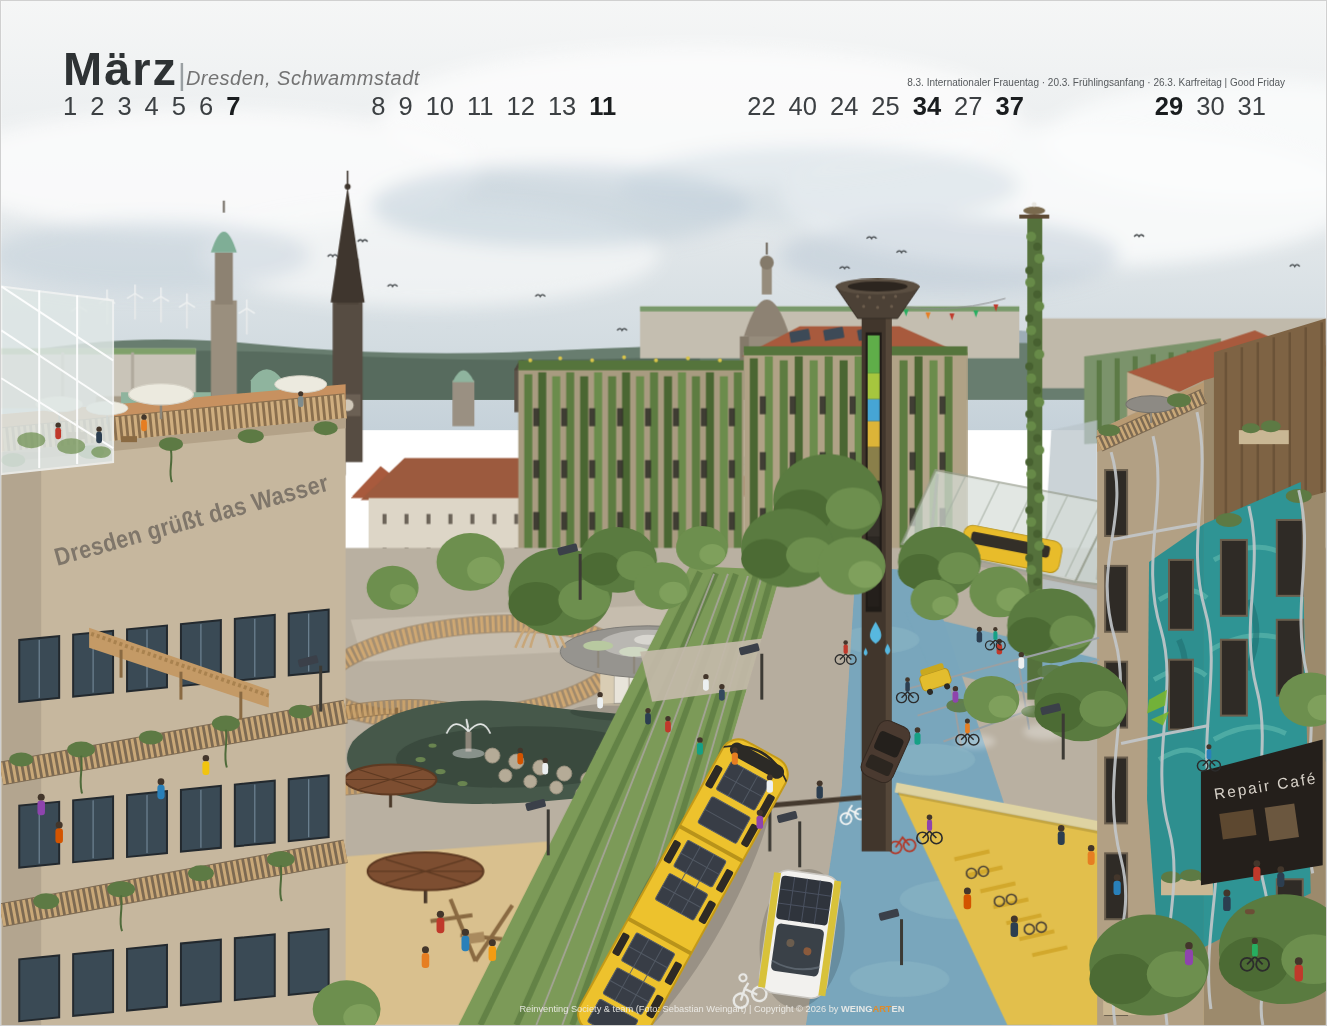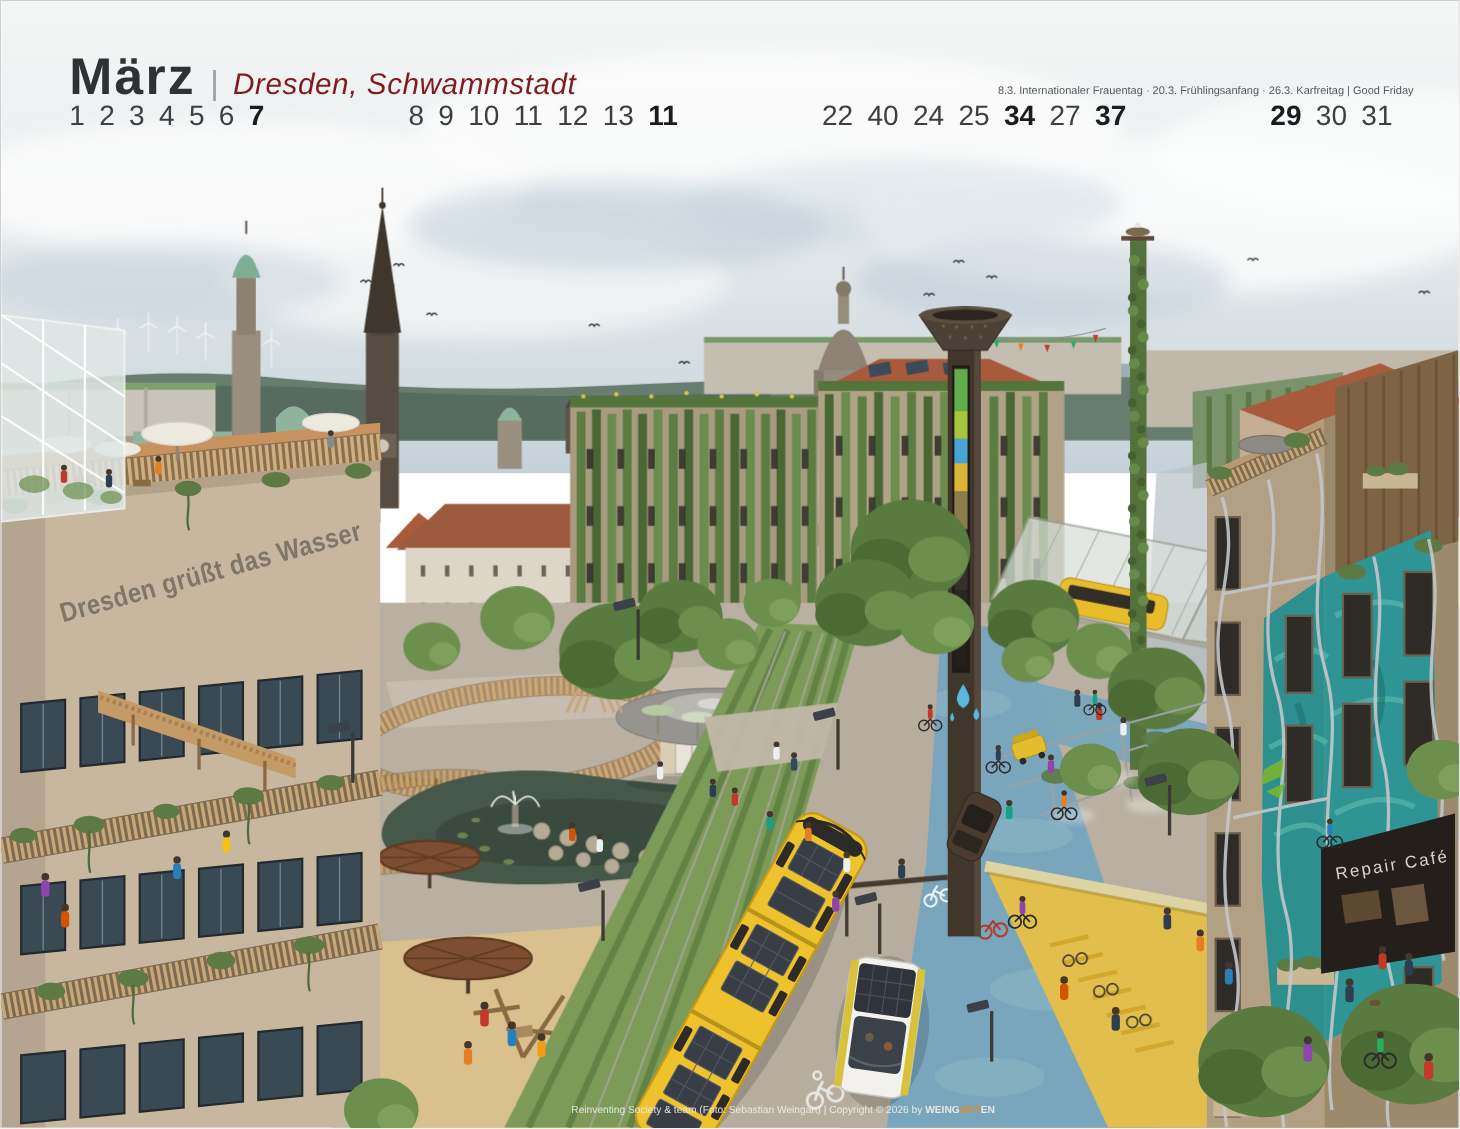--- a/index.html
+++ b/index.html
@@ -1,23 +1,23 @@
 <!DOCTYPE html>
 <html><head>
 <meta charset="utf-8">
 <style>
   html,body{margin:0;padding:0;background:#ffffff}
   .page{position:relative;width:1327px;height:1026px;overflow:hidden;background:#fff;
         border:1px solid #d0d0d0;box-sizing:border-box;
         font-family:"Liberation Sans",sans-serif}
   .scene{position:absolute;left:0;top:0;width:100%;height:100%;display:block}
-  .hdr{position:absolute;left:62px;top:40px;display:flex;align-items:baseline;gap:13px;z-index:3}
+  .hdr{position:absolute;left:62px;top:40px;display:flex;align-items:baseline;z-index:3}
   .month{font-size:47px;font-weight:700;letter-spacing:2px;color:#2e3234}
   .div{font-size:30px;font-weight:300;color:#9aa0a3}
-  .loc{font-size:27px;font-style:italic;color:#7f1d1d;letter-spacing:.5px}
+  .loc{font-size:20px;font-style:italic;color:#737373;letter-spacing:.5px}
   .hols{position:absolute;right:41px;top:74px;text-align:right;font-size:10px;line-height:15px;color:#55595c;z-index:3}
   .days{position:absolute;left:62px;right:60px;top:88px;display:flex;justify-content:space-between;z-index:3}
   .week{display:flex;gap:13px}
   .day{font-size:25.5px;color:#3c4043;line-height:34px}
   .day-bold{font-weight:700;color:#1a1d1f}
 </style>
 </head>
 <body>
 
 <div class="page">

